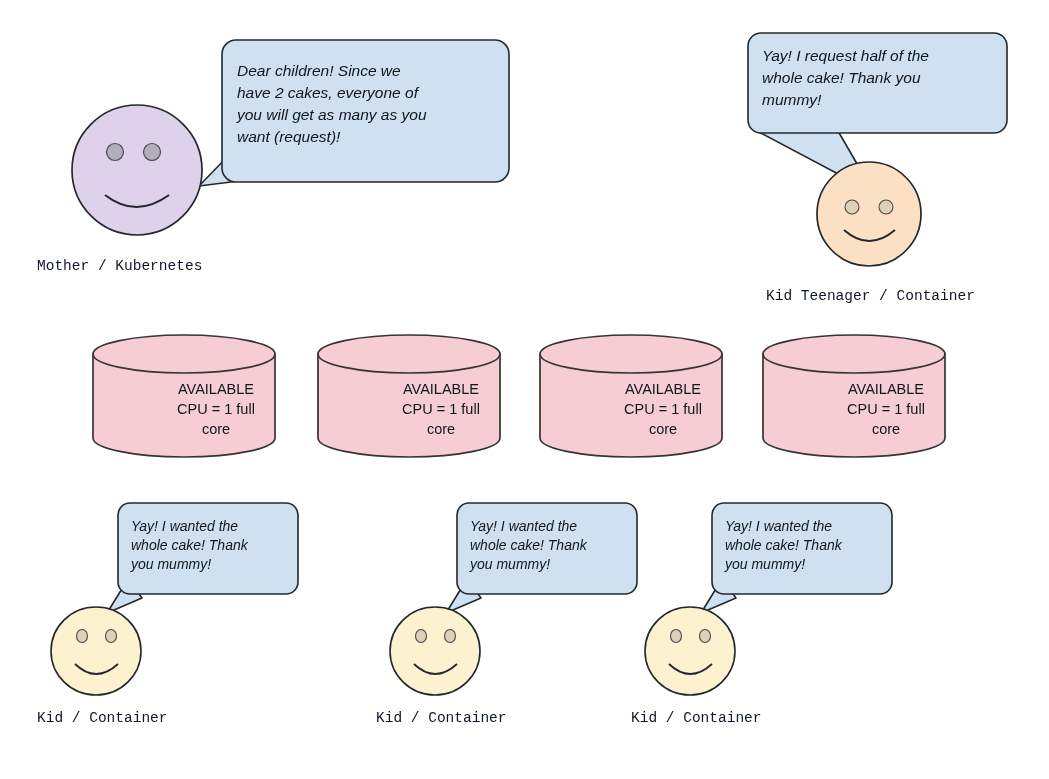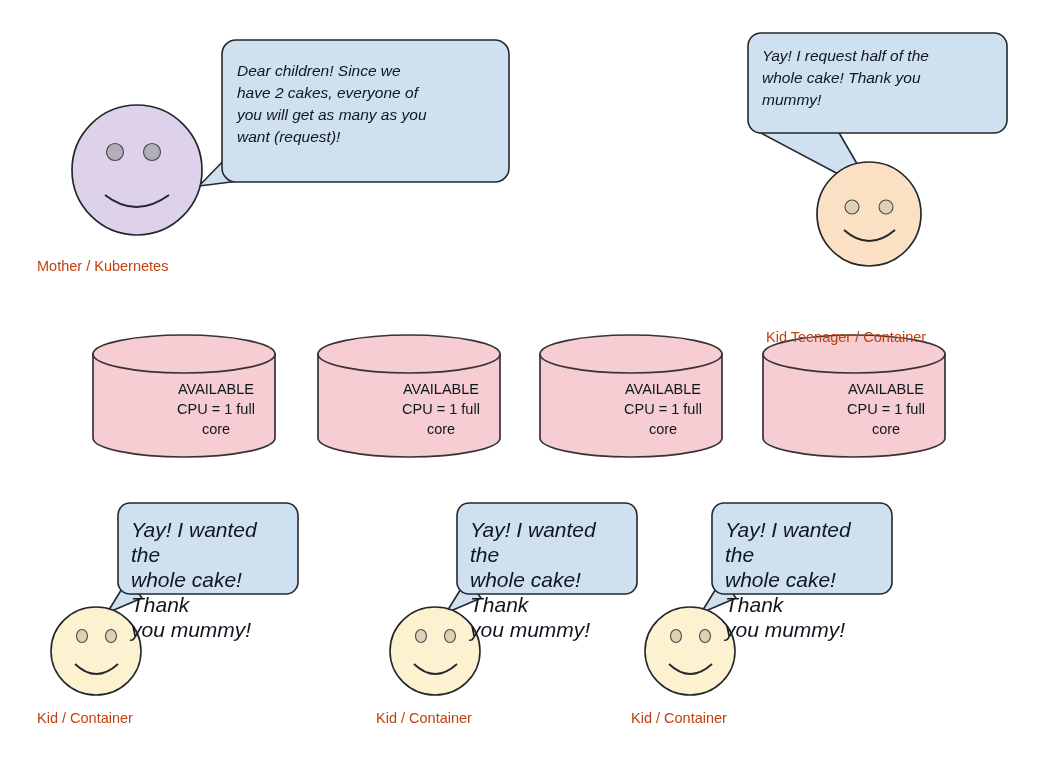--- a/index.html
+++ b/index.html
@@ -25,34 +25,34 @@
     width: 1049px;
     height: 779px;
     pointer-events: none;
   }
   .layer-svg > * { pointer-events: auto; }
 
   .bubble-text {
     position: absolute;
     font-family: "Liberation Sans", sans-serif;
     font-style: italic;
-    font-size: 21px;
-    line-height: 25px;
+    font-size: 14px;
+    line-height: 19px;
     color: #10171e;
     white-space: pre-line;
   }
   .bubble-text.big {
     font-size: 15.5px;
     line-height: 22px;
   }
   .caption {
     position: absolute;
-    font-family: Liberation Sans, sans-serif;
+    font-family: Liberation Mono, monospace;
     font-size: 14.5px;
-    color: #c2410c;
+    color: #0f172a;
     white-space: nowrap;
   }
   .cyl-text {
     position: absolute;
     font-family: "Liberation Sans", sans-serif;
     font-size: 14.5px;
     line-height: 20px;
     color: #10171e;
     text-align: center;
     white-space: pre-line;
@@ -137,21 +137,21 @@
 have 2 cakes, everyone of
 you will get as many as you
 want (request)!</div>
 
   <div class="caption" style="left:37px; top:258px;">Mother / Kubernetes</div>
 
   <div class="bubble-text big" style="left:762px; top:45px; width:240px;">Yay! I request half of the
 whole cake! Thank you
 mummy!</div>
 
-  <div class="caption" style="left:766px; top:288px;margin-top:41px;">Kid Teenager / Container</div>
+  <div class="caption" style="left:766px; top:288px;">Kid Teenager / Container</div>
 
   <div class="cyl-text" style="left:94px; top:379px; width:180px;">AVAILABLE
 CPU = 1 full
 core</div>
   <div class="cyl-text" style="left:319px; top:379px; width:180px;">AVAILABLE
 CPU = 1 full
 core</div>
   <div class="cyl-text" style="left:541px; top:379px; width:180px;">AVAILABLE
 CPU = 1 full
 core</div>

